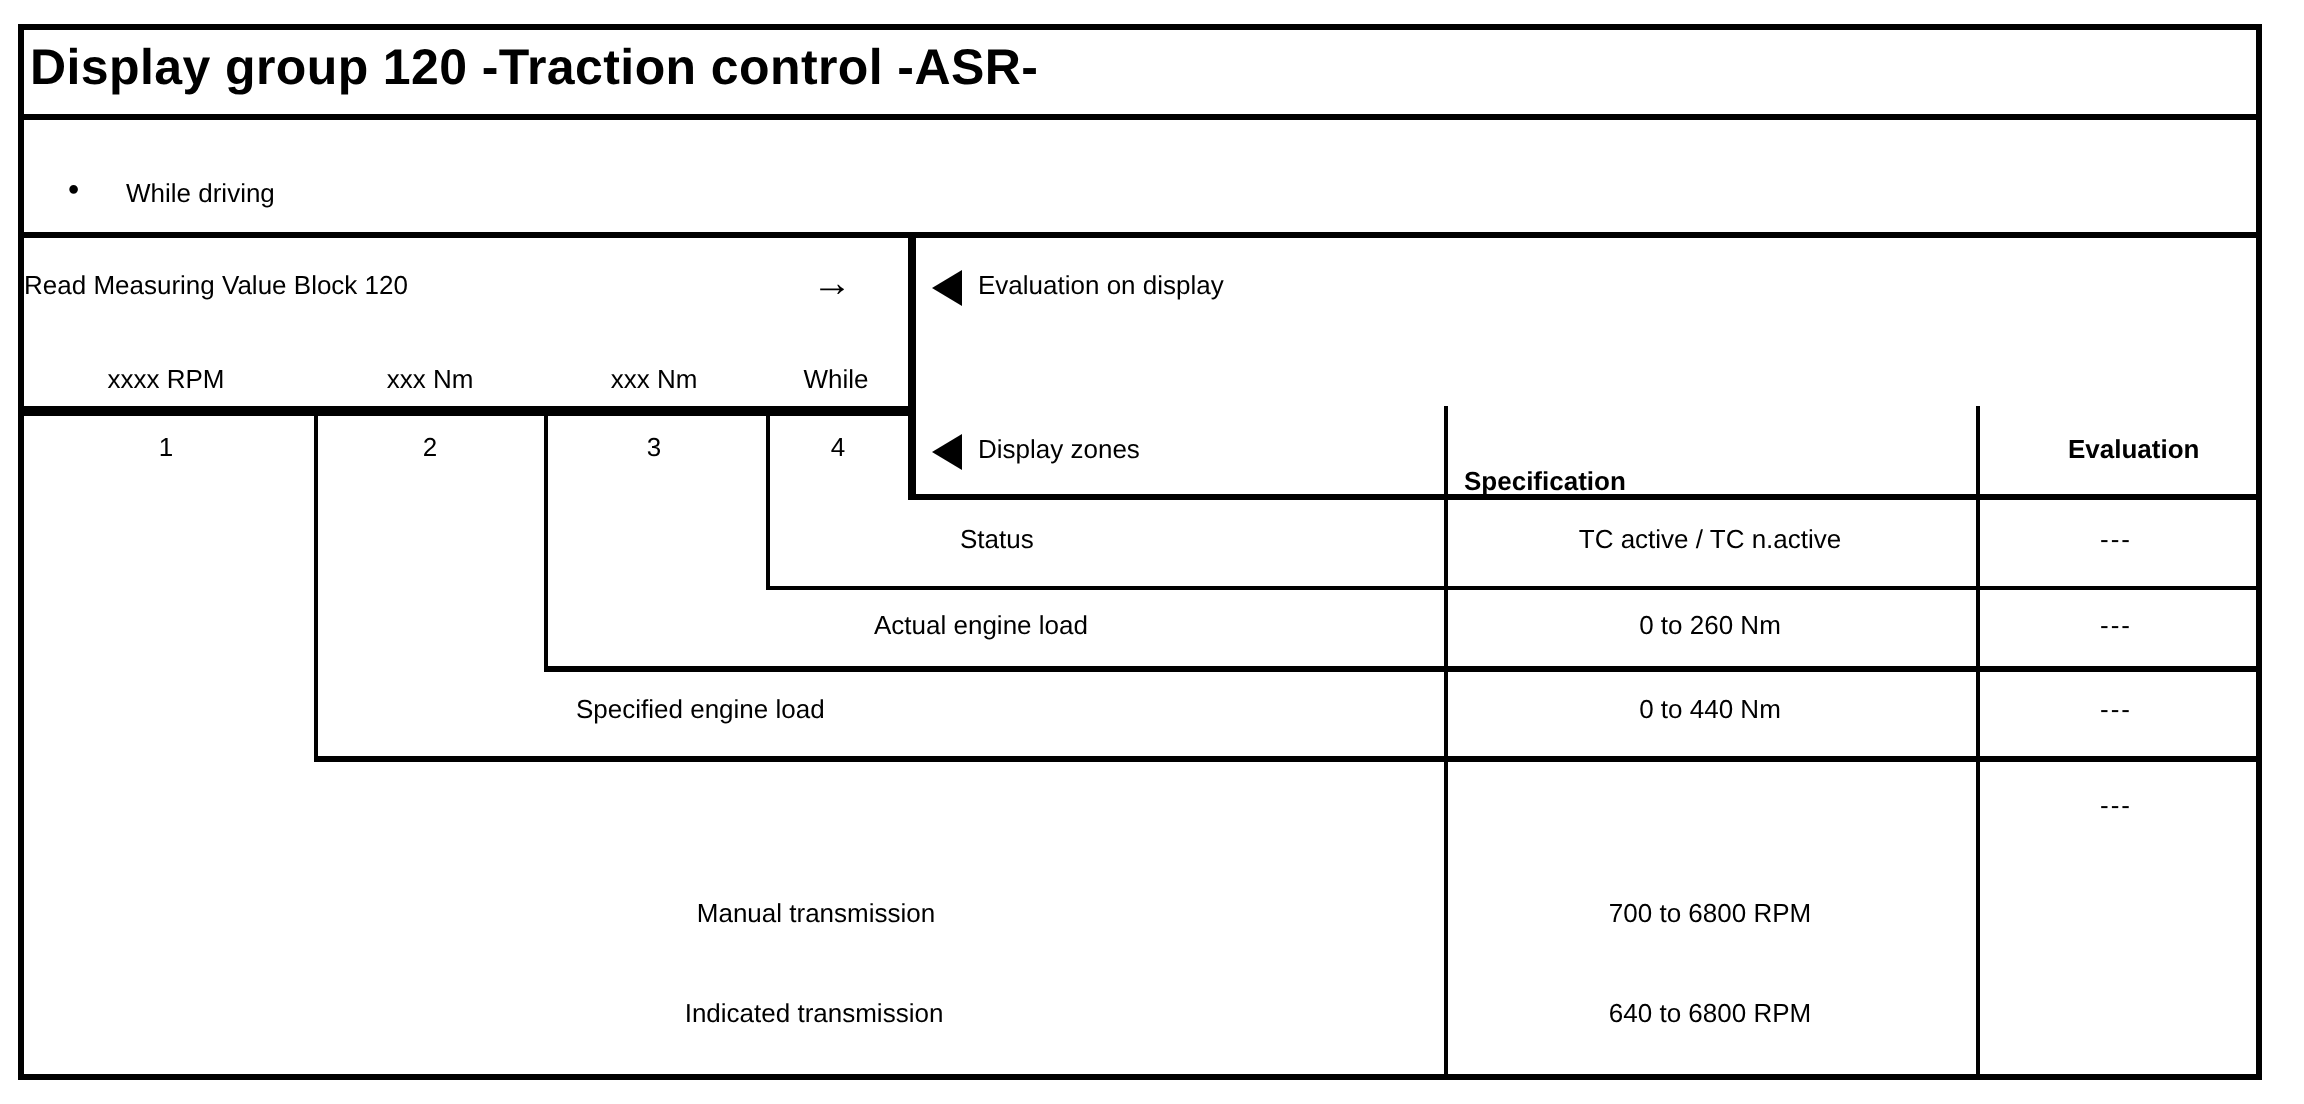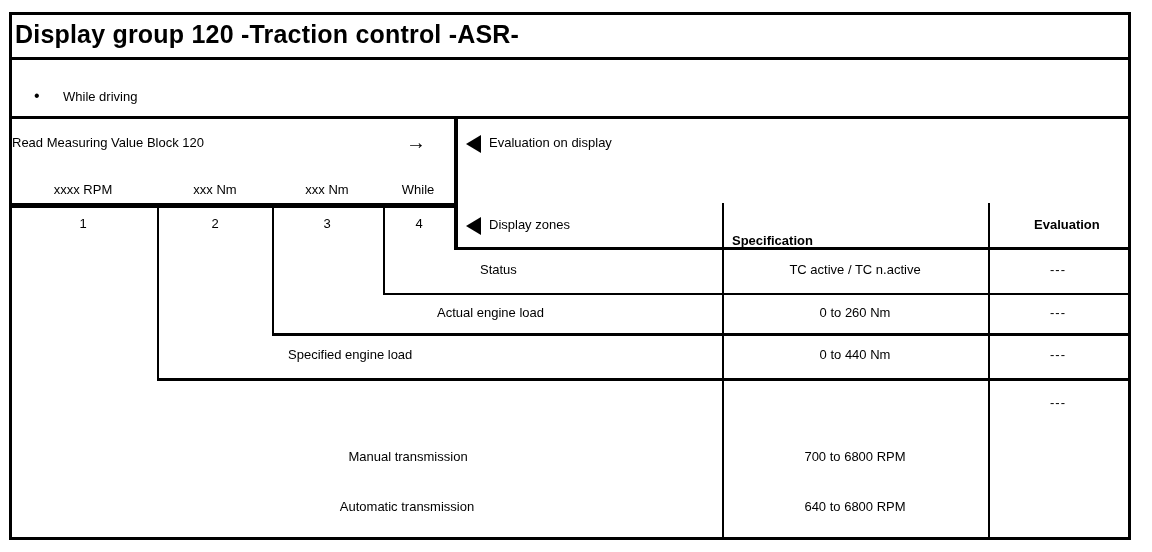--- a/index.html
+++ b/index.html
@@ -90,16 +90,16 @@
 
   <div class="t" style="left:288px;top:343px;text-align:right;">Specified engine load</div>
   <div class="t c" style="left:855px;top:343px;">0 to 440 Nm</div>
   <div class="t c dash" style="left:1058px;top:343px;">---</div>
 
   <div class="t c dash" style="left:1058px;top:391px;">---</div>
 
   <div class="t c" style="left:408px;top:445px;">Manual transmission</div>
   <div class="t c" style="left:855px;top:445px;">700 to 6800 RPM</div>
 
-  <div class="t c" style="left:407px;top:495px;">Automatic transmission</div>
+  <div class="t c" style="left:407px;top:495px;">Indicated transmission</div>
   <div class="t c" style="left:855px;top:495px;">640 to 6800 RPM</div>
 
 </div>
 
 </body></html>

